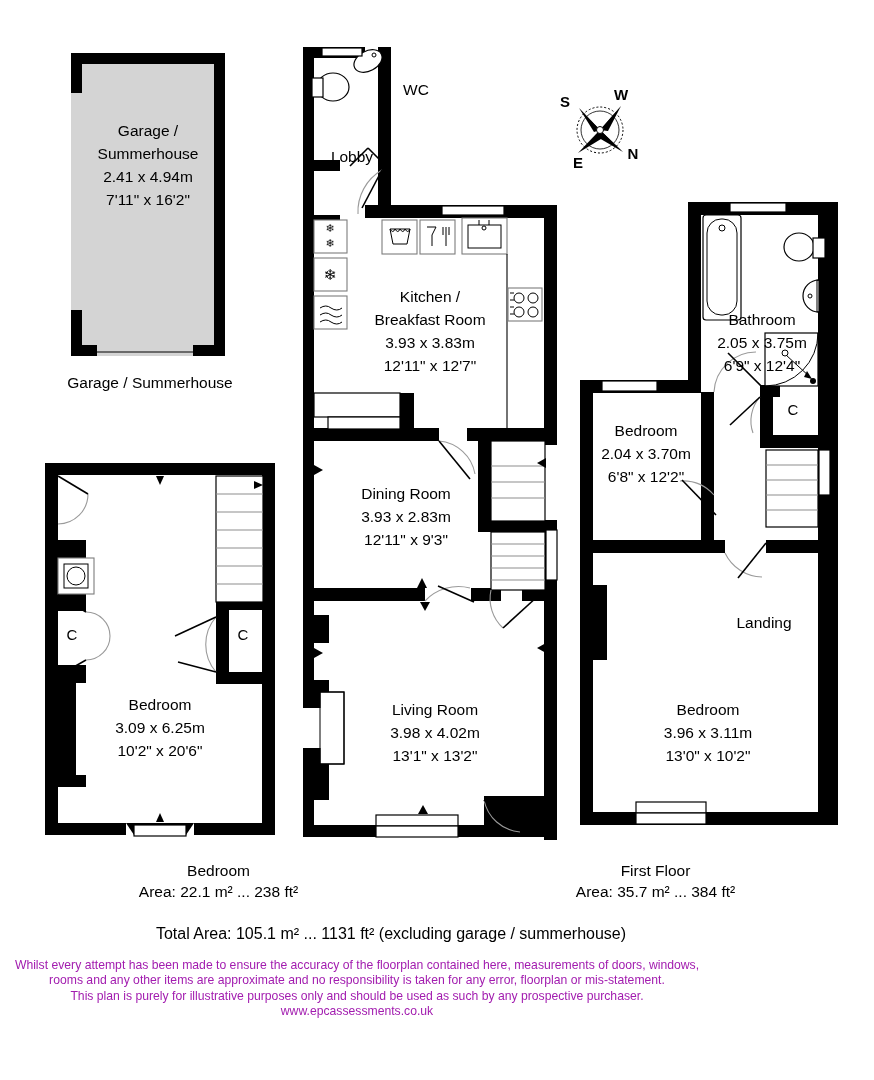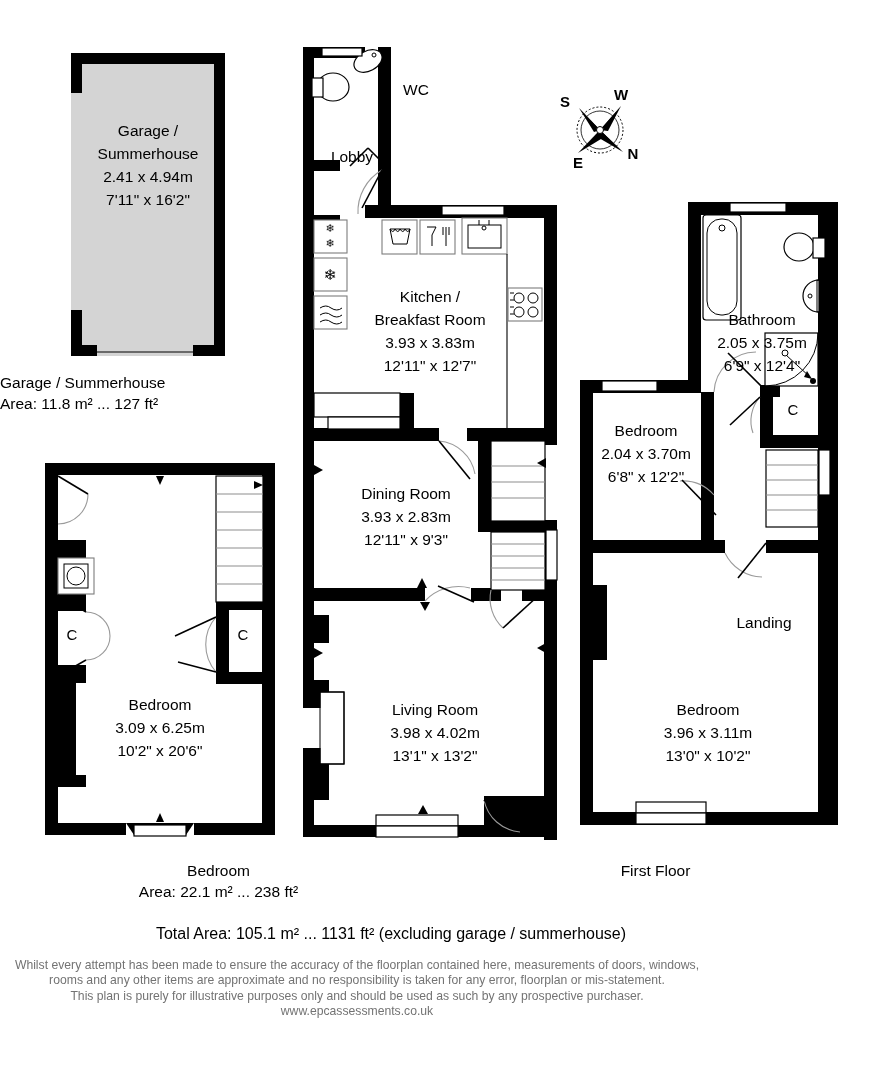--- a/index.html
+++ b/index.html
@@ -33,27 +33,27 @@
   .fixt{fill:#fff;stroke:#000;stroke-width:1.2;}
   .fixt-thin{fill:none;stroke:#000;stroke-width:1;}
   .icon-box{fill:#fff;stroke:#7d7d7d;stroke-width:1.1;}
 
   .caption-row{position:absolute;left:0;top:860px;width:874px;height:56px;
     display:flex;}
   .cap{flex:1;text-align:center;}
   .cap .cap-title{font-size:15.5px;line-height:21px;}
   .cap .cap-area{font-size:15.5px;line-height:21px;}
 
-  .garage-caption{position:absolute;left:0;top:372px;width:300px;text-align:left;}
+  .garage-caption{position:absolute;left:0;top:372px;width:300px;text-align:center;}
   .garage-caption div{font-size:15.5px;line-height:21px;}
 
   .total-area{position:absolute;left:0;top:925px;width:782px;text-align:center;
     font-size:16px;}
   .disclaimer{position:absolute;left:0;top:958px;width:714px;text-align:center;
-    font-size:12.2px;line-height:15.4px;color:#737373;}
+    font-size:12.2px;line-height:15.4px;color:#a21caf;}
 </style>
 </head>
 <body>
 
 <div class="page">
 
   <svg id="garage-svg" class="plan-svg" width="300" height="370" viewBox="0 0 300 370">
 
     <rect class="fillgrey" x="71" y="53" width="154" height="303"></rect>
 
@@ -67,21 +67,20 @@
     <line class="thin" x1="95" y1="352" x2="195" y2="352"></line>
 
     <text class="rlabel" x="148" y="136">Garage /</text>
     <text class="rlabel" x="148" y="159">Summerhouse</text>
     <text class="rlabel" x="148" y="182">2.41 x 4.94m</text>
     <text class="rlabel" x="148" y="205">7'11" x 16'2"</text>
   </svg>
 
   <div class="garage-caption">
     <div>Garage / Summerhouse</div>
-    <div>Area: 11.8 m² ... 127 ft²</div>
   </div>
 
   <svg id="basement-svg" class="plan-svg" width="300" height="420" viewBox="0 0 300 420">
     <g>
 
       <rect class="wall" x="45" y="23" width="230" height="12"></rect>
       <rect class="wall" x="45" y="23" width="13" height="372"></rect>
       <rect class="wall" x="262" y="23" width="13" height="372"></rect>
       <rect class="wall" x="45" y="383" width="230" height="12"></rect>
 
@@ -451,20 +450,21 @@
     <text x="33" y="88" font-size="15" font-weight="bold" text-anchor="middle" font-family="Liberation Serif, serif">E</text>
   </svg>
 
   <div class="caption-row">
     <div class="cap">
       <div class="cap-title">Bedroom</div>
       <div class="cap-area">Area: 22.1 m² ... 238 ft²</div>
     </div>
     <div class="cap">
       <div class="cap-title">First Floor</div>
+      <div class="cap-area">Area: 35.7 m² ... 384 ft²</div>
     </div>
   </div>
 
   <div class="total-area">Total Area: 105.1 m² ... 1131 ft² (excluding garage / summerhouse)</div>
 
   <div class="disclaimer">
     <div>Whilst every attempt has been made to ensure the accuracy of the floorplan contained here, measurements of doors, windows,</div>
     <div>rooms and any other items are approximate and no responsibility is taken for any error, floorplan or mis-statement.</div>
     <div>This plan is purely for illustrative purposes only and should be used as such by any prospective purchaser.</div>
     <div>www.epcassessments.co.uk</div>

